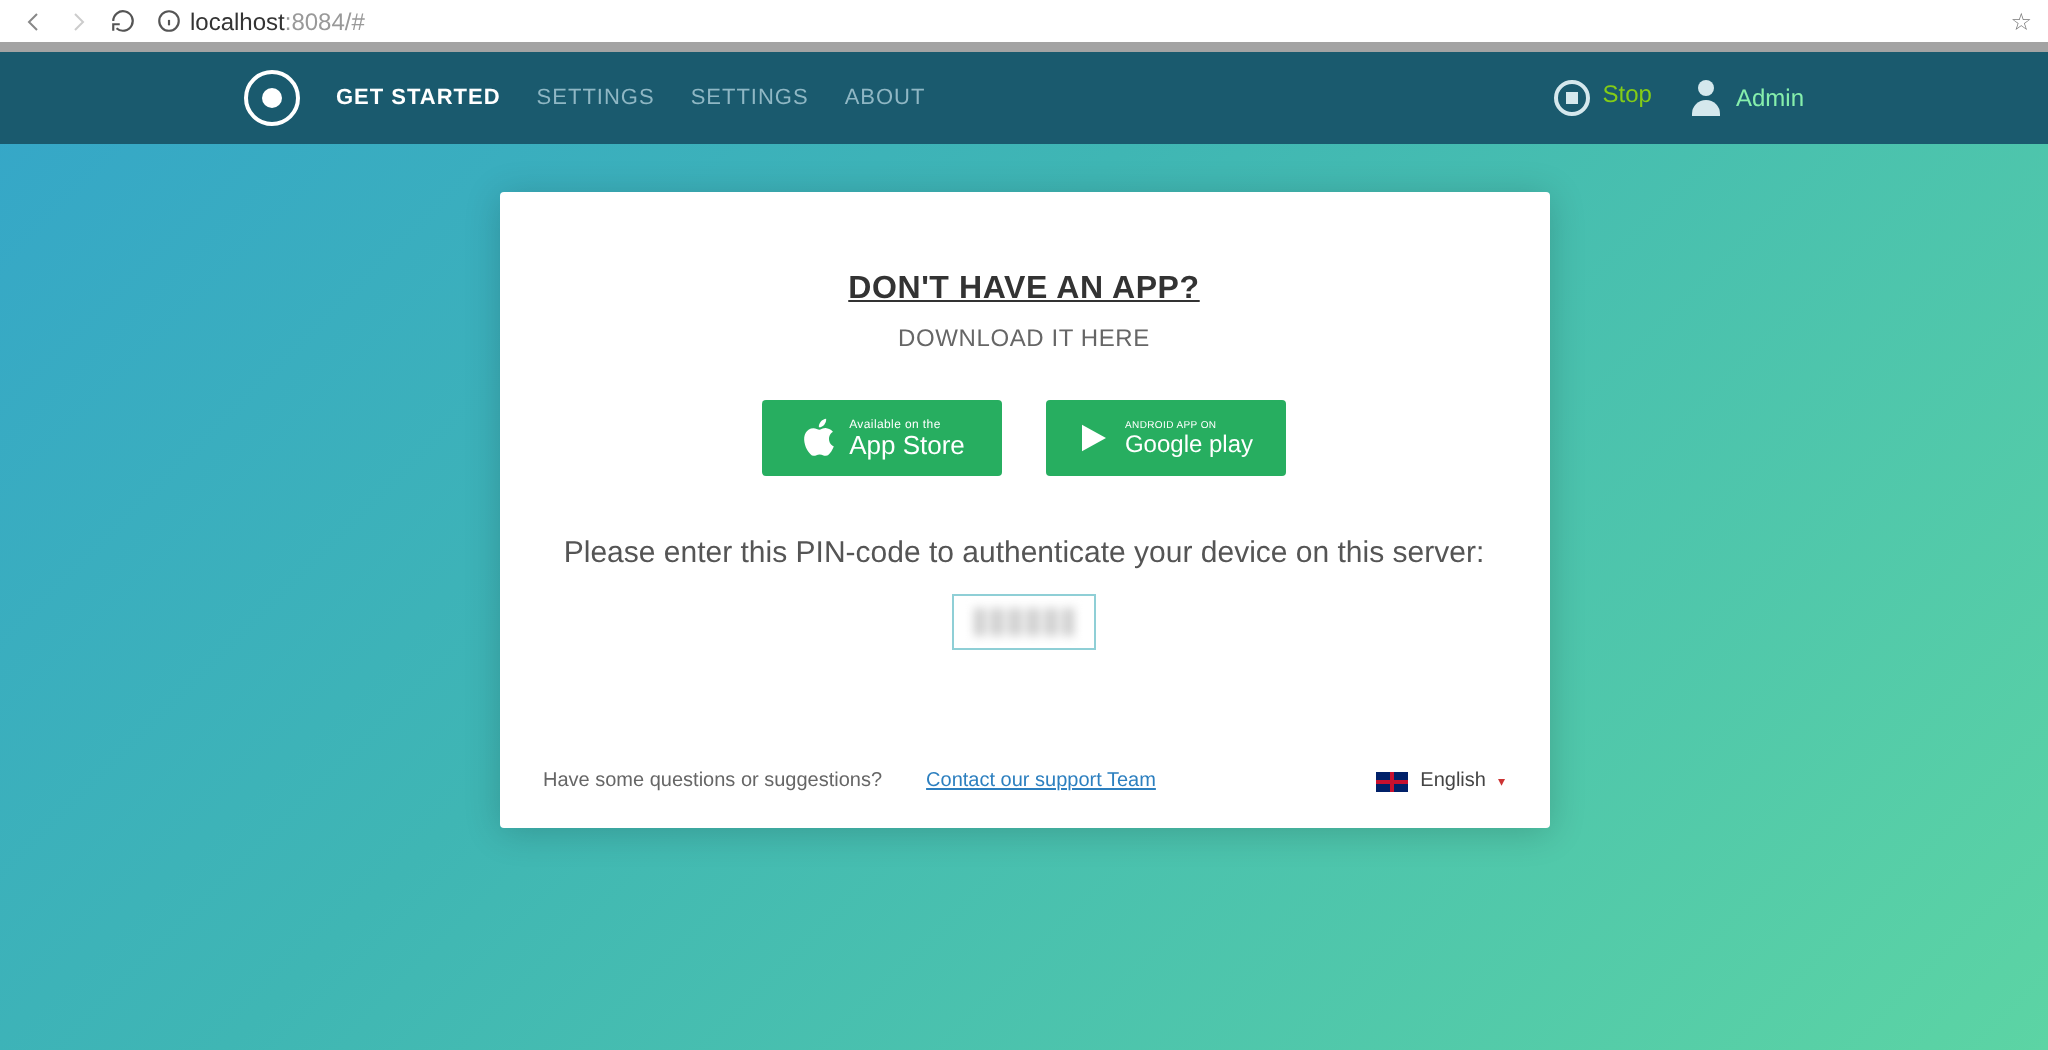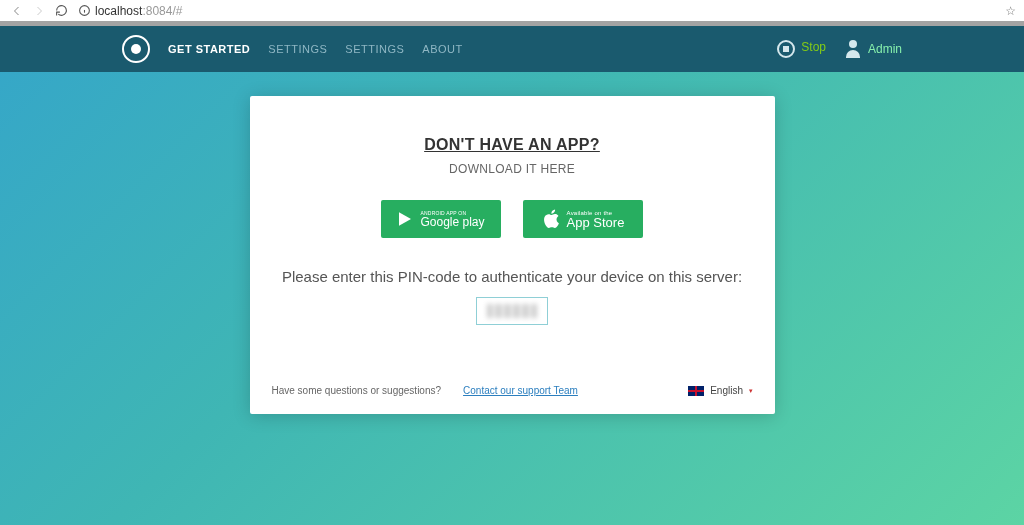--- a/index.html
+++ b/index.html
@@ -189,35 +189,35 @@
       </div>
     </div>
   </div>
 
   <div class="card">
     <h2>DON'T HAVE AN APP?</h2>
     <div class="sub">DOWNLOAD IT HERE</div>
 
     <div class="stores">
       <div class="store-btn">
+        <svg width="18" height="20" viewBox="0 0 24 28" fill="#fff">
+            <path d="M19.7 14.7c0-3.3 2.7-4.9 2.8-5-1.5-2.2-3.9-2.5-4.7-2.6-2-0.2-3.9 1.2-4.9 1.2s-2.6-1.2-4.2-1.1c-2.2 0-4.2 1.3-5.3 3.2-2.3 3.9-0.6 9.7 1.6 12.9 1.1 1.5 2.4 3.3 4 3.2 1.6-0.1 2.2-1 4.2-1s2.5 1 4.2 1c1.7 0 2.8-1.6 3.9-3.1 1.2-1.8 1.7-3.5 1.8-3.6-0.1 0-3.4-1.3-3.4-5.1zM16.4 4.7c0.9-1.1 1.5-2.6 1.3-4.1-1.3 0.1-2.9 0.9-3.8 2-0.8 0.9-1.5 2.5-1.3 3.9 1.4 0.1 2.9-0.7 3.8-1.8z"></path>
+          </svg>
+        <div class="store-txt">
+          <span class="s1">Available on the</span>
+          <span class="s2">App Store</span>
+        </div>
+      </div>
+      <div class="store-btn">
         <svg width="16" height="18" viewBox="0 0 24 24" fill="#fff">
             <path d="M3 2 L21 12 L3 22 Z"></path>
           </svg>
         <div class="store-txt gp">
           <span class="s1">ANDROID APP ON</span>
           <span class="s2">Google play</span>
-        </div>
-      </div>
-      <div class="store-btn">
-        <svg width="18" height="20" viewBox="0 0 24 28" fill="#fff">
-            <path d="M19.7 14.7c0-3.3 2.7-4.9 2.8-5-1.5-2.2-3.9-2.5-4.7-2.6-2-0.2-3.9 1.2-4.9 1.2s-2.6-1.2-4.2-1.1c-2.2 0-4.2 1.3-5.3 3.2-2.3 3.9-0.6 9.7 1.6 12.9 1.1 1.5 2.4 3.3 4 3.2 1.6-0.1 2.2-1 4.2-1s2.5 1 4.2 1c1.7 0 2.8-1.6 3.9-3.1 1.2-1.8 1.7-3.5 1.8-3.6-0.1 0-3.4-1.3-3.4-5.1zM16.4 4.7c0.9-1.1 1.5-2.6 1.3-4.1-1.3 0.1-2.9 0.9-3.8 2-0.8 0.9-1.5 2.5-1.3 3.9 1.4 0.1 2.9-0.7 3.8-1.8z"></path>
-          </svg>
-        <div class="store-txt">
-          <span class="s1">Available on the</span>
-          <span class="s2">App Store</span>
         </div>
       </div>
     </div>
 
     <div class="pin-label">Please enter this PIN-code to authenticate your device on this server:</div>
     <div class="pin-box">
       <div class="pin-blur"></div>
     </div>
 
     <div class="card-footer">

